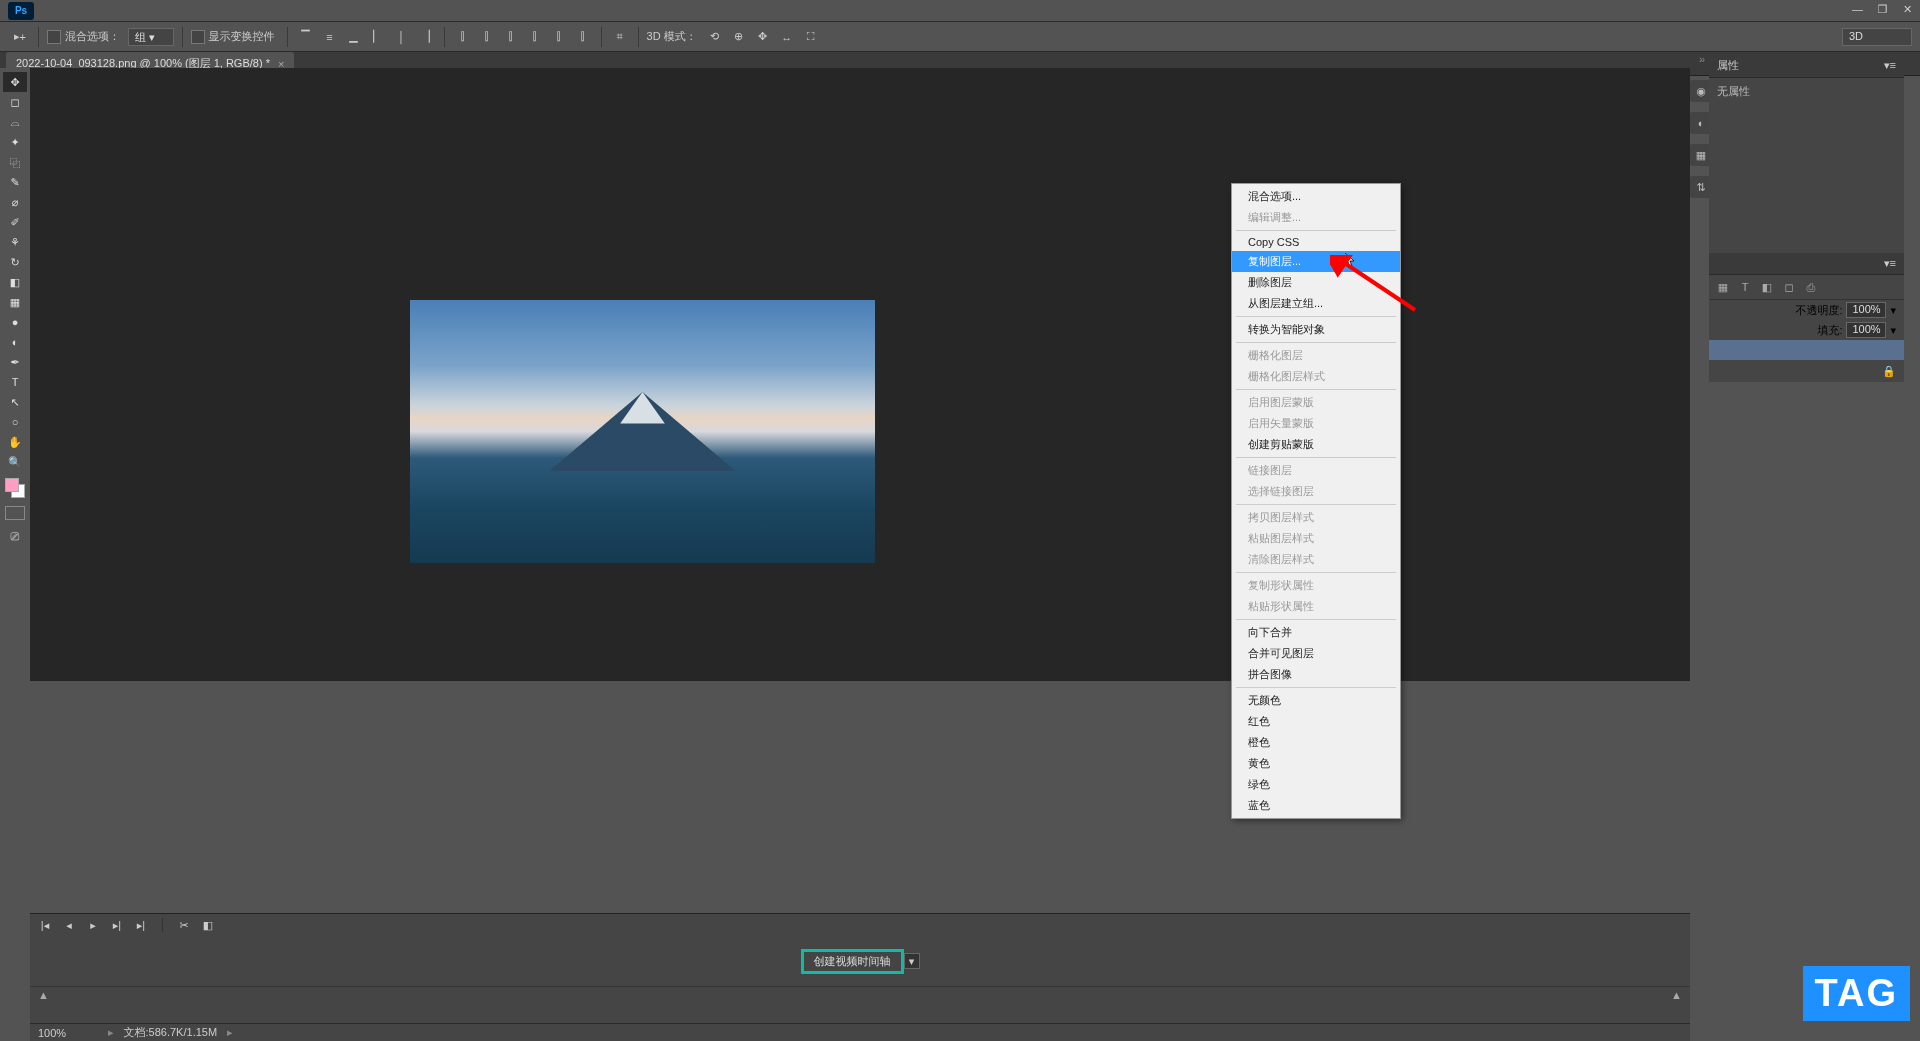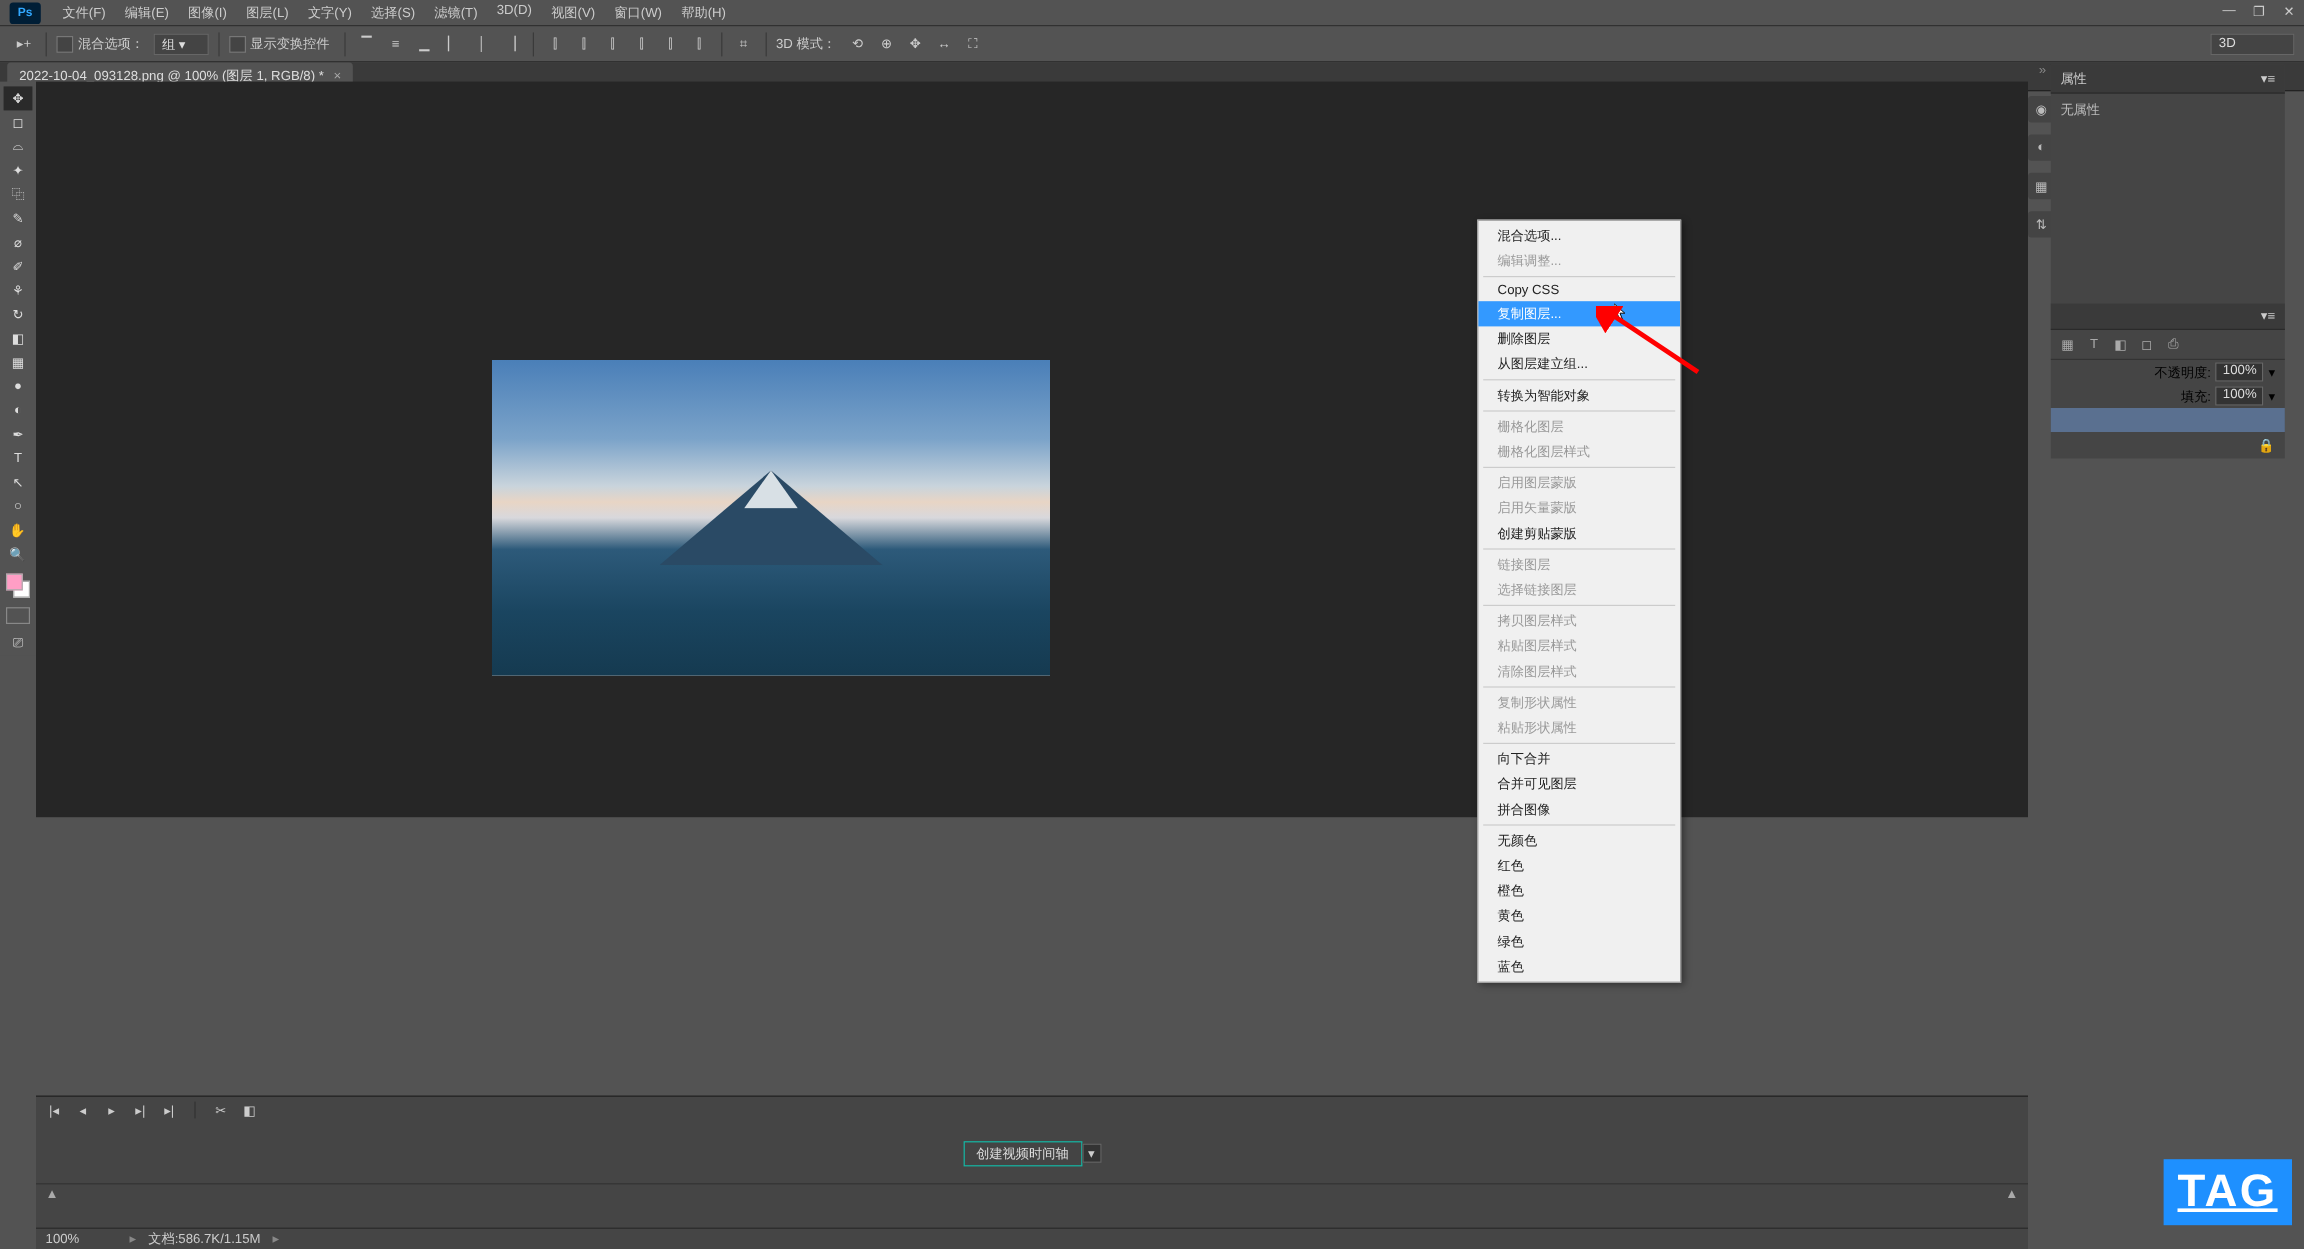--- a/index.html
+++ b/index.html
@@ -68,56 +68,43 @@
 .cursor-ptr { width: 12px; height: 16px; }
 .red-arrow { position: absolute; left: 1330px; top: 255px; width: 90px; height: 60px; z-index: 101; pointer-events:none;}
 
 
 .timeline { position: absolute; left: 30px; bottom: 18px; right: 230px; height: 110px; background: #454545; border-top: 1px solid #222; }
 .timeline-header { background: #3a3a3a; color: #ccc; padding: 3px 8px; border-bottom: 1px solid #2a2a2a; }
 .timeline-controls { display: flex; align-items: center; gap: 10px; padding: 4px 8px; }
 .tl-btn { width: 14px; height: 14px; color: #ccc; display:flex;align-items:center;justify-content:center;}
 .tl-sep { width:1px; height:14px; background:#333; margin:0 4px;}
 .timeline-body { display:flex; align-items:center; justify-content:center; height:50px; color:#ccc; }
-.tl-dropdown-btn { background:#444; border:1px solid #14b8a6; color:#ddd; padding:2px 10px; display:flex; align-items:center; gap:6px;}
+.tl-dropdown-btn { background:#444; border:3px solid #14b8a6; color:#ddd; padding:2px 10px; display:flex; align-items:center; gap:6px;}
 .tl-caret { width:16px;height:16px;background:#333;border:1px solid #666;display:flex;align-items:center;justify-content:center;}
 .timeline-footer { display:flex; align-items:center; padding:2px 8px; color:#aaa; gap:10px; border-top:1px solid #333;}
 
 
 .statusbar { position: absolute; left: 30px; right: 230px; bottom: 0; height: 18px; background: #454545; color: #ccc; display: flex; align-items: center; padding: 0 8px; gap: 10px; border-top: 1px solid #2a2a2a;}
 .status-zoom { width: 60px; }
 .status-caret { color:#888; }
 
 
 .watermark { position: absolute; right: 10px; bottom: 20px; display: flex; align-items: center; gap: 8px; z-index: 50; }
-.wm-tag { background: #1e90ff; color: #fff; font-weight: bold; font-size: 38px; padding: 6px 12px; letter-spacing: 2px; text-decoration: underline; }
+.wm-tag { background: #1e90ff; color: #fff; font-weight: bold; font-size: 38px; padding: 6px 12px; letter-spacing: 2px; }
 .wm-text { display: flex; flex-direction: column; }
 .wm-line1 { color: #ff2020; font-size: 26px; font-weight: bold; letter-spacing: 2px; }
 .wm-line2 { color: #1e90ff; font-size: 20px; font-weight: bold; }
 
 .lock-icon{color:#aaa;}
 </style>
 </head>
 <body>
 
 <div class="menubar">
   <div class="ps-logo">Ps</div>
-  <div id="menu-items" style="display: flex;">
-      <div class="menu-item">文件(F)</div>
-      <div class="menu-item">编辑(E)</div>
-      <div class="menu-item">图像(I)</div>
-      <div class="menu-item">图层(L)</div>
-      <div class="menu-item">文字(Y)</div>
-      <div class="menu-item">选择(S)</div>
-      <div class="menu-item">滤镜(T)</div>
-      <div class="menu-item">3D(D)</div>
-      <div class="menu-item">视图(V)</div>
-      <div class="menu-item">窗口(W)</div>
-      <div class="menu-item">帮助(H)</div>
-    </div>
   <div class="window-controls">
     <div class="win-btn">—</div>
     <div class="win-btn">❐</div>
     <div class="win-btn">✕</div>
   </div>
 </div>
 
 <div class="optionsbar">
   <div class="opt-icon">▸<sub>+</sub></div>
   <div class="opt-sep"></div>

